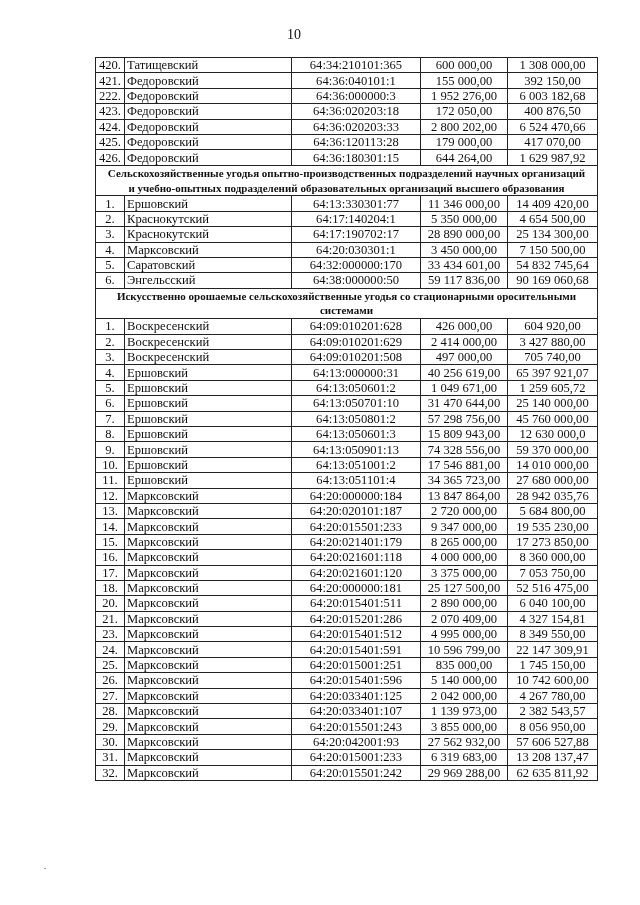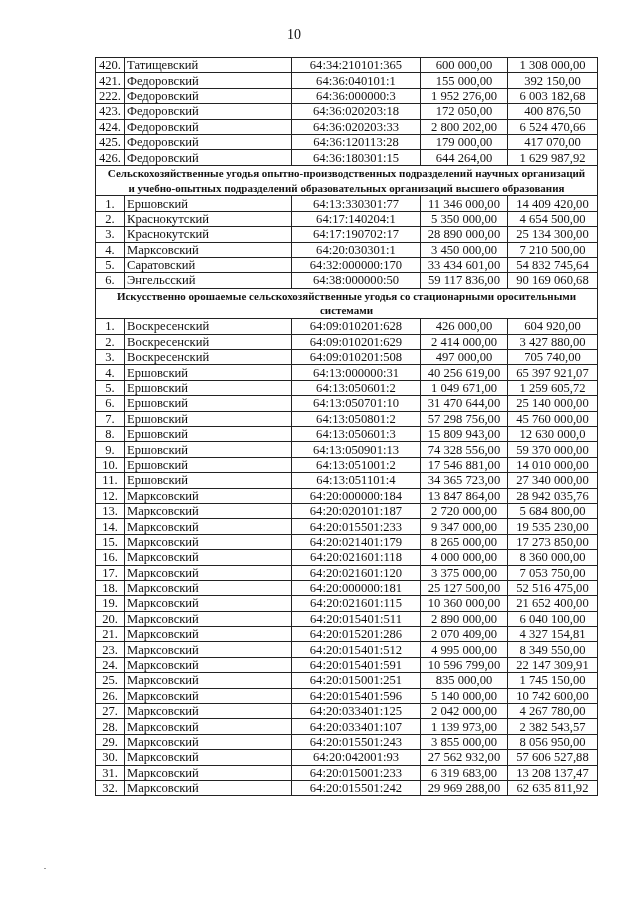--- a/index.html
+++ b/index.html
@@ -105,21 +105,21 @@
         <td class="name">Краснокутский</td>
         <td class="cad">64:17:190702:17</td>
         <td class="v1">28 890 000,00</td>
         <td class="v2">25 134 300,00</td>
       </tr>
       <tr>
         <td class="num">4.</td>
         <td class="name">Марксовский</td>
         <td class="cad">64:20:030301:1</td>
         <td class="v1">3 450 000,00</td>
-        <td class="v2">7 210 500,00</td>
+        <td class="v2">7 150 500,00</td>
       </tr>
       <tr>
         <td class="num">5.</td>
         <td class="name">Саратовский</td>
         <td class="cad">64:32:000000:170</td>
         <td class="v1">33 434 601,00</td>
         <td class="v2">54 832 745,64</td>
       </tr>
       <tr>
         <td class="num">6.</td>
@@ -199,21 +199,21 @@
         <td class="name">Ершовский</td>
         <td class="cad">64:13:051001:2</td>
         <td class="v1">17 546 881,00</td>
         <td class="v2">14 010 000,00</td>
       </tr>
       <tr>
         <td class="num">11.</td>
         <td class="name">Ершовский</td>
         <td class="cad">64:13:051101:4</td>
         <td class="v1">34 365 723,00</td>
-        <td class="v2">27 340 000,00</td>
+        <td class="v2">27 680 000,00</td>
       </tr>
       <tr>
         <td class="num">12.</td>
         <td class="name">Марксовский</td>
         <td class="cad">64:20:000000:184</td>
         <td class="v1">13 847 864,00</td>
         <td class="v2">28 942 035,76</td>
       </tr>
       <tr>
         <td class="num">13.</td>
@@ -249,27 +249,20 @@
         <td class="cad">64:20:021601:120</td>
         <td class="v1">3 375 000,00</td>
         <td class="v2">7 053 750,00</td>
       </tr>
       <tr>
         <td class="num">18.</td>
         <td class="name">Марксовский</td>
         <td class="cad">64:20:000000:181</td>
         <td class="v1">25 127 500,00</td>
         <td class="v2">52 516 475,00</td>
-      </tr>
-      <tr>
-        <td class="num">19.</td>
-        <td class="name">Марксовский</td>
-        <td class="cad">64:20:021601:115</td>
-        <td class="v1">10 360 000,00</td>
-        <td class="v2">21 652 400,00</td>
       </tr>
       <tr>
         <td class="num">20.</td>
         <td class="name">Марксовский</td>
         <td class="cad">64:20:015401:511</td>
         <td class="v1">2 890 000,00</td>
         <td class="v2">6 040 100,00</td>
       </tr>
       <tr>
         <td class="num">21.</td>

